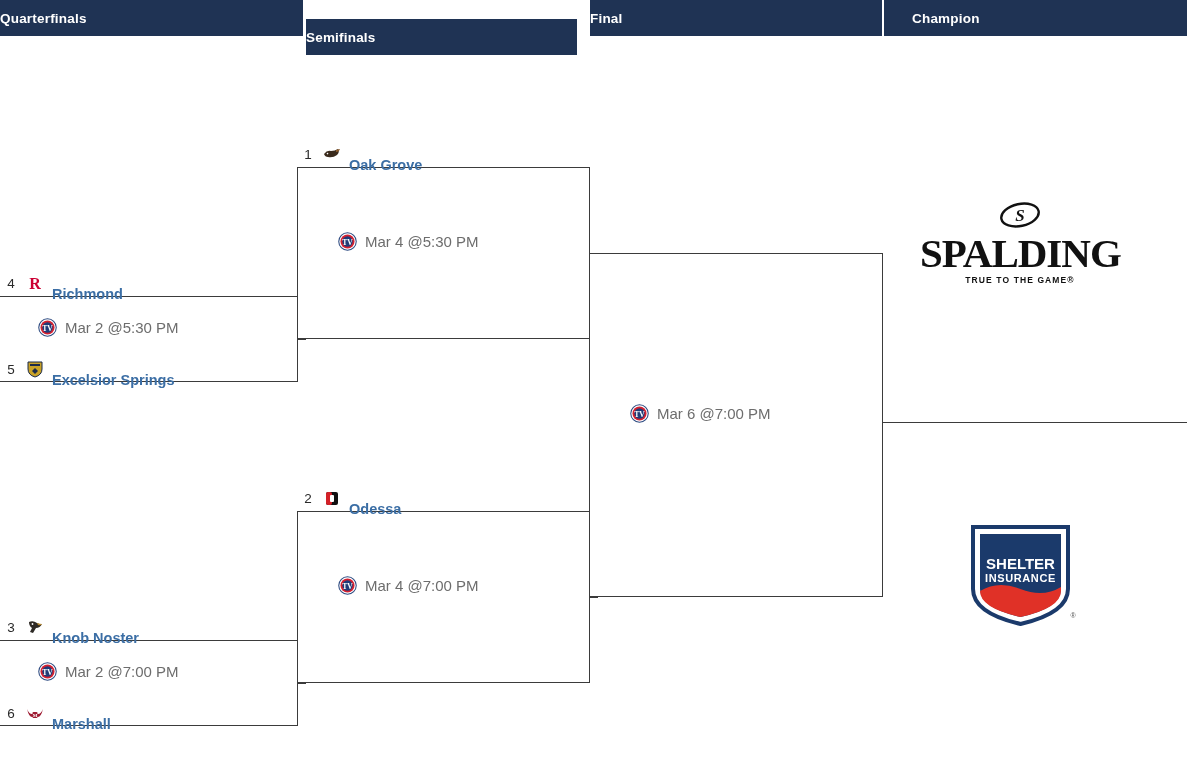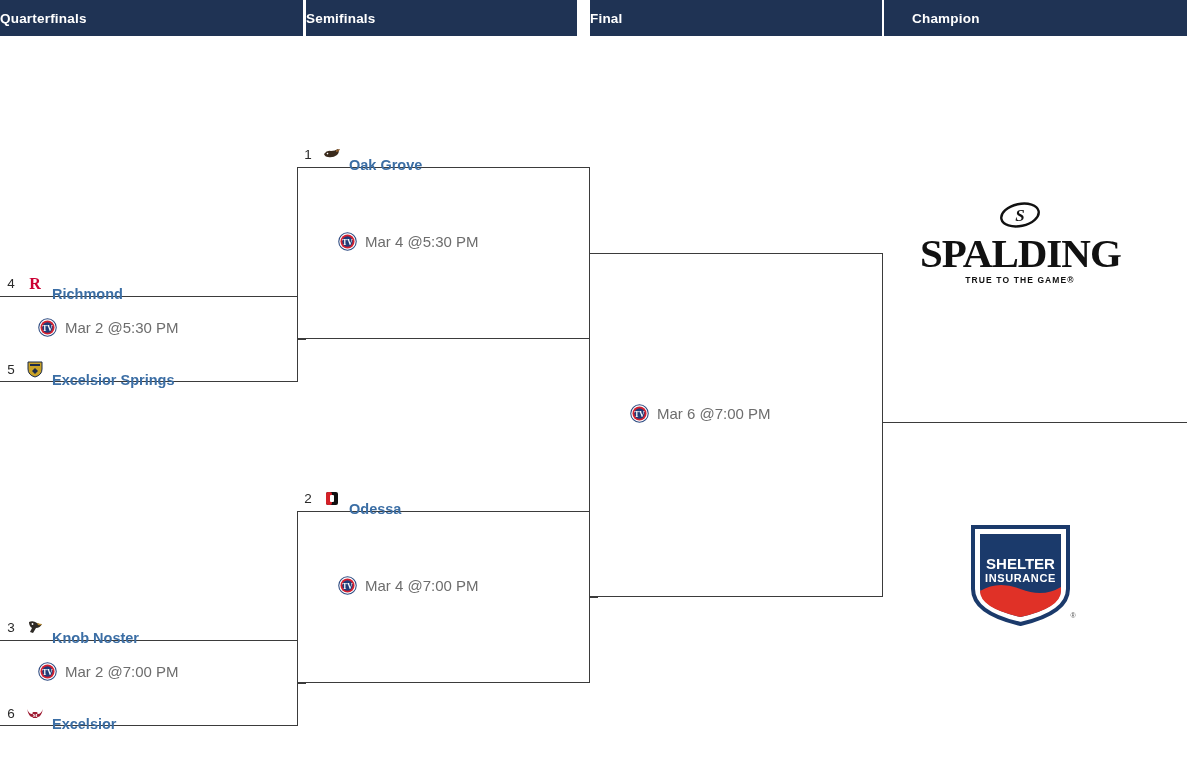--- a/index.html
+++ b/index.html
@@ -102,21 +102,21 @@
 </style>
 </head>
 <body>
 
 <div id="root">
 
   <div class="hdr-bar">
     <div class="hdr-cell" style="left:0px; width:303px;">
       <span>Quarterfinals</span>
     </div>
-    <div class="hdr-cell" style="left:306px; width:271px;">
+    <div class="hdr-cell" style="left:306px; width:271px;margin-top:19px;">
       <span>Semifinals</span>
     </div>
     <div class="hdr-cell" style="left:590px; width:292px;">
       <span>Final</span>
     </div>
     <div class="hdr-cell" style="left:884px; width:303px;padding-left:28px;">
       <span>Champion</span>
     </div>
   </div>
 
@@ -196,21 +196,21 @@
 
   <div class="team" style="left:4px; top:702px;">
     <span class="seed">6</span>
     <span class="tlogo">
       <svg width="20" height="17" viewBox="0 0 20 17">
         <path d="M2 4 Q4 9 7 9 L13 9 Q16 9 18 4 Q16 12 13 12 L7 12 Q4 12 2 4 Z" fill="#9e1b32"></path>
         <rect x="7.5" y="7" width="5" height="6" rx="1" fill="#9e1b32"></rect>
         <text x="10" y="12.2" font-family="Liberation Serif, serif" font-size="5" font-weight="bold" fill="#ffffff" text-anchor="middle">M</text>
       </svg>
     </span>
-    <span class="tname">Excelsior</span>
+    <span class="tname">Marshall</span>
   </div>
 
   <div class="team" style="left:301px; top:143px;">
     <span class="seed">1</span>
     <span class="tlogo">
       <svg width="20" height="17" viewBox="0 0 20 17">
         <path d="M2 8 Q5 4 9 5 Q13 5 16 3 Q18 6 15 9 Q11 12 6 11 Q3 11 2 8 Z" fill="#3a2a1c"></path>
         <path d="M14 4 Q17 3 18 3 Q17 6 14 6 Z" fill="#8a5a2b"></path>
         <circle cx="5.5" cy="7.6" r="0.8" fill="#ffffff"></circle>
       </svg>

